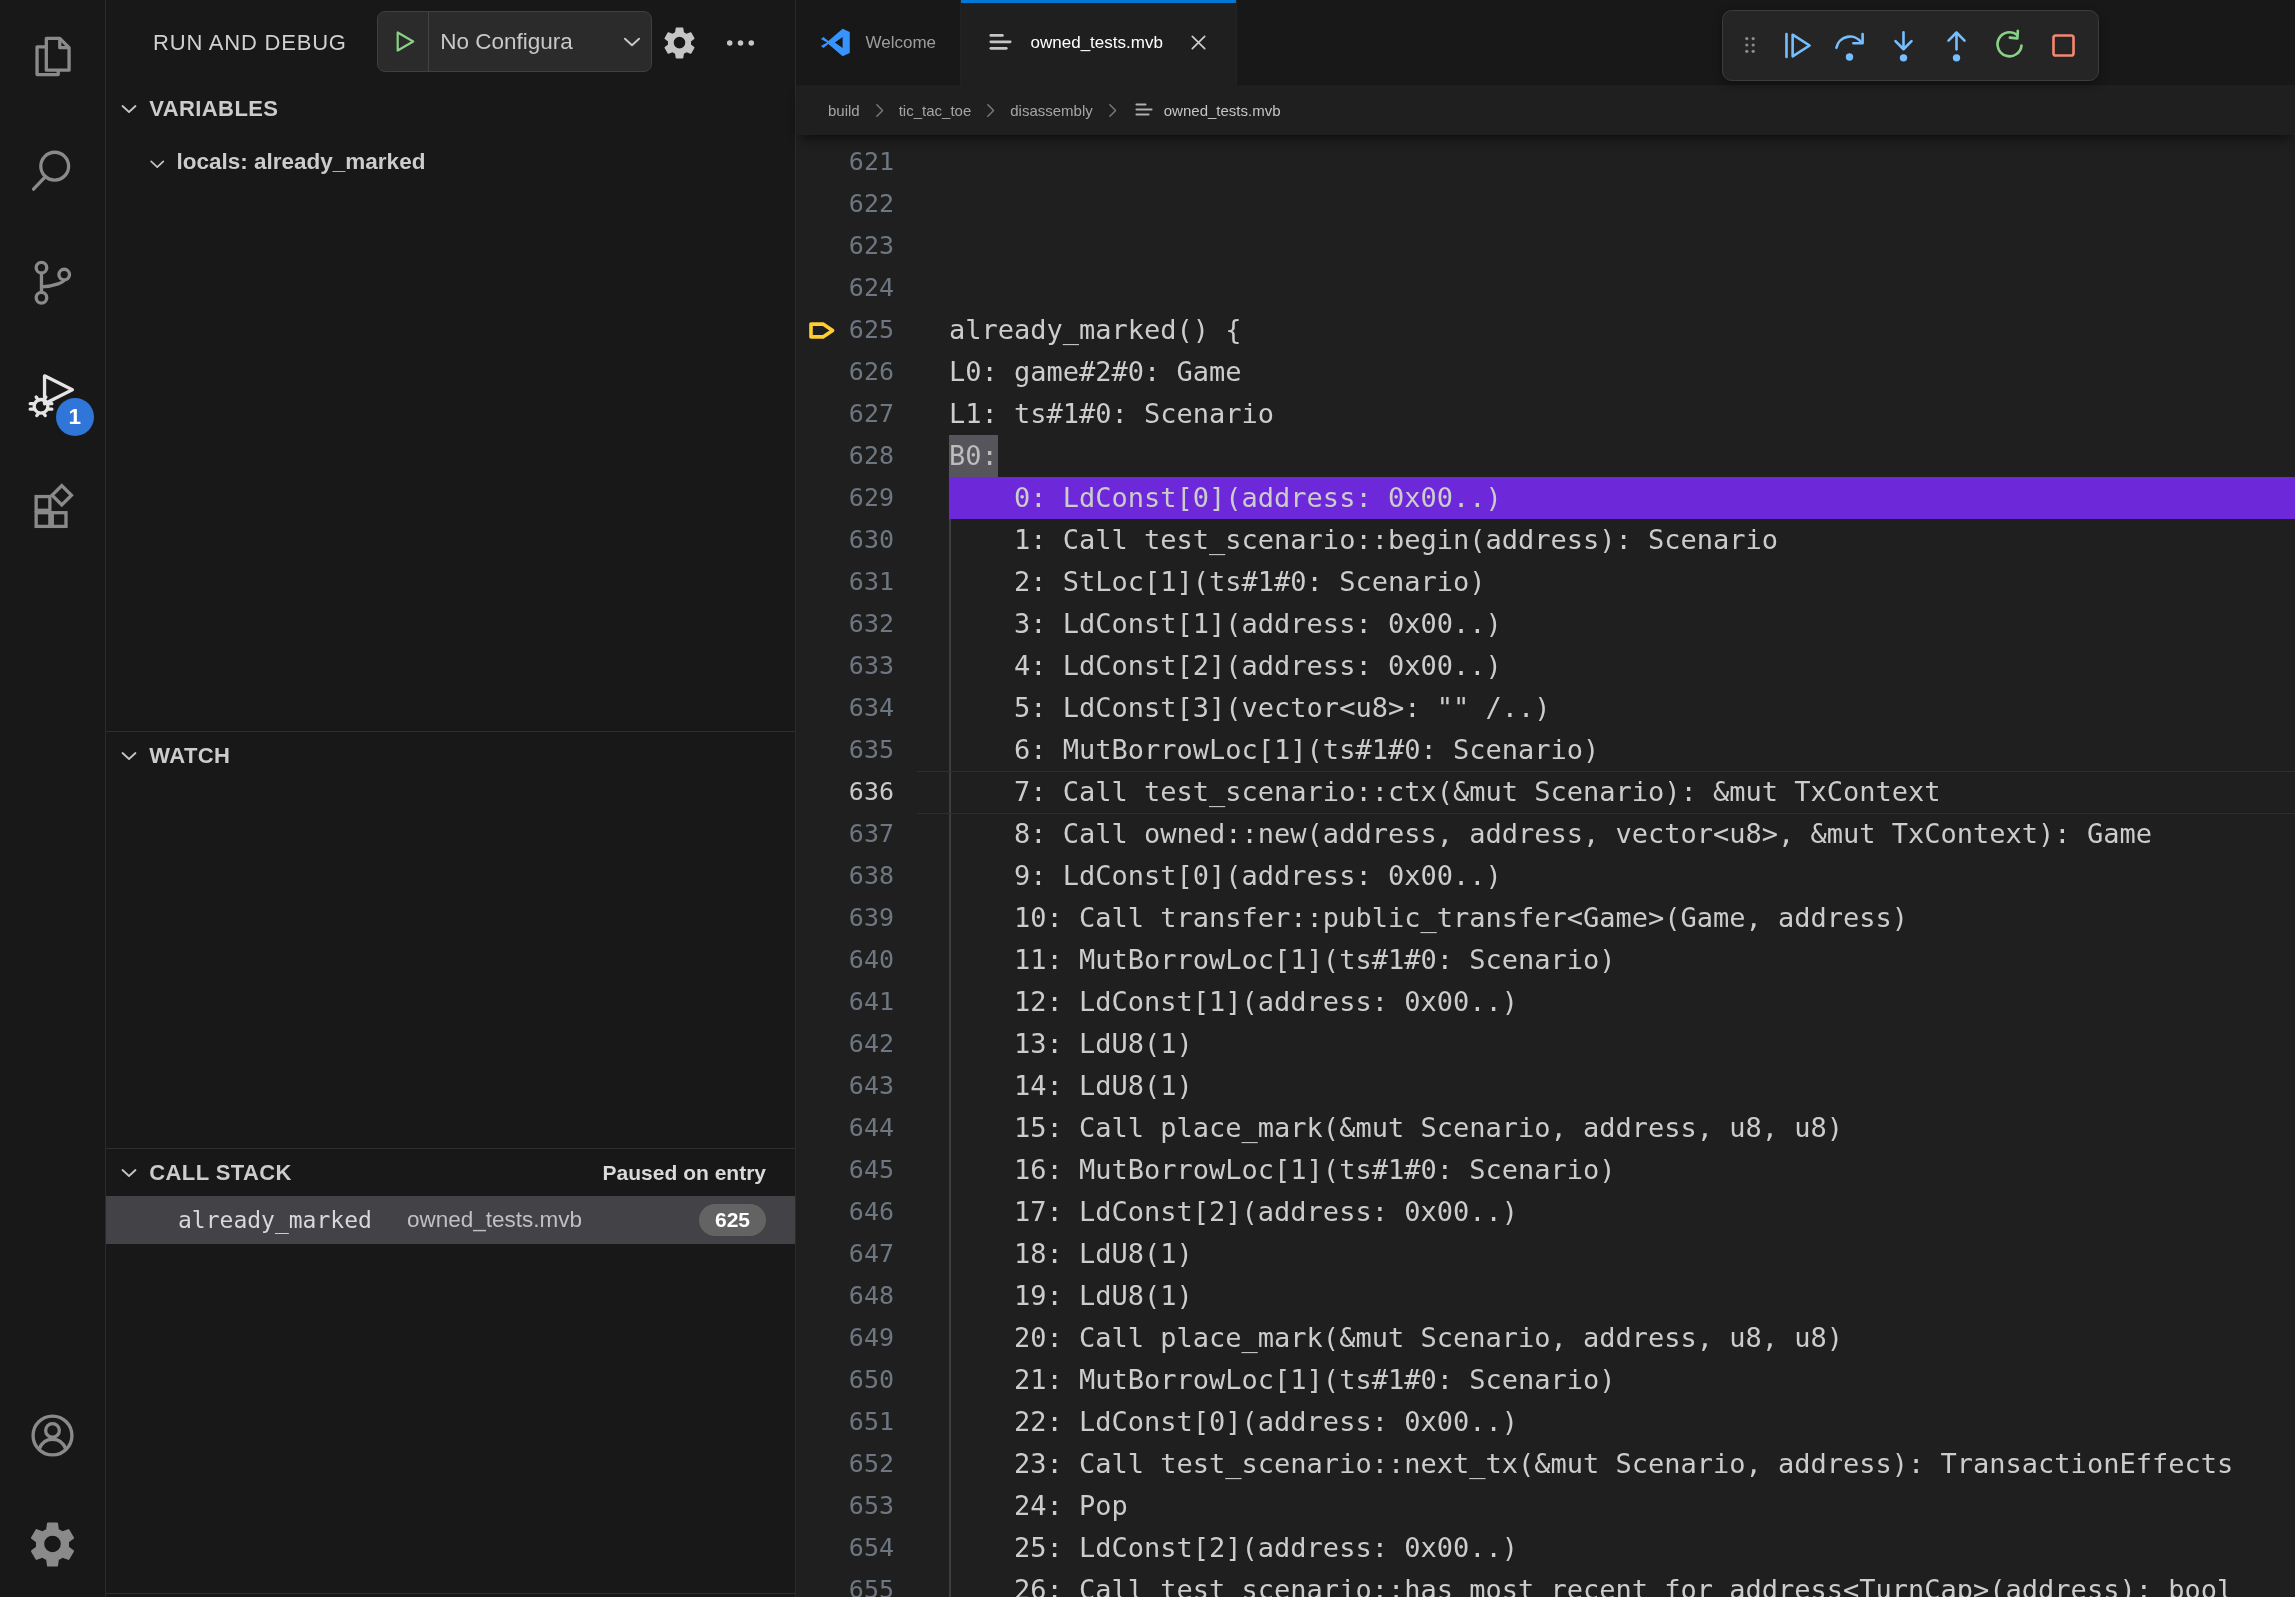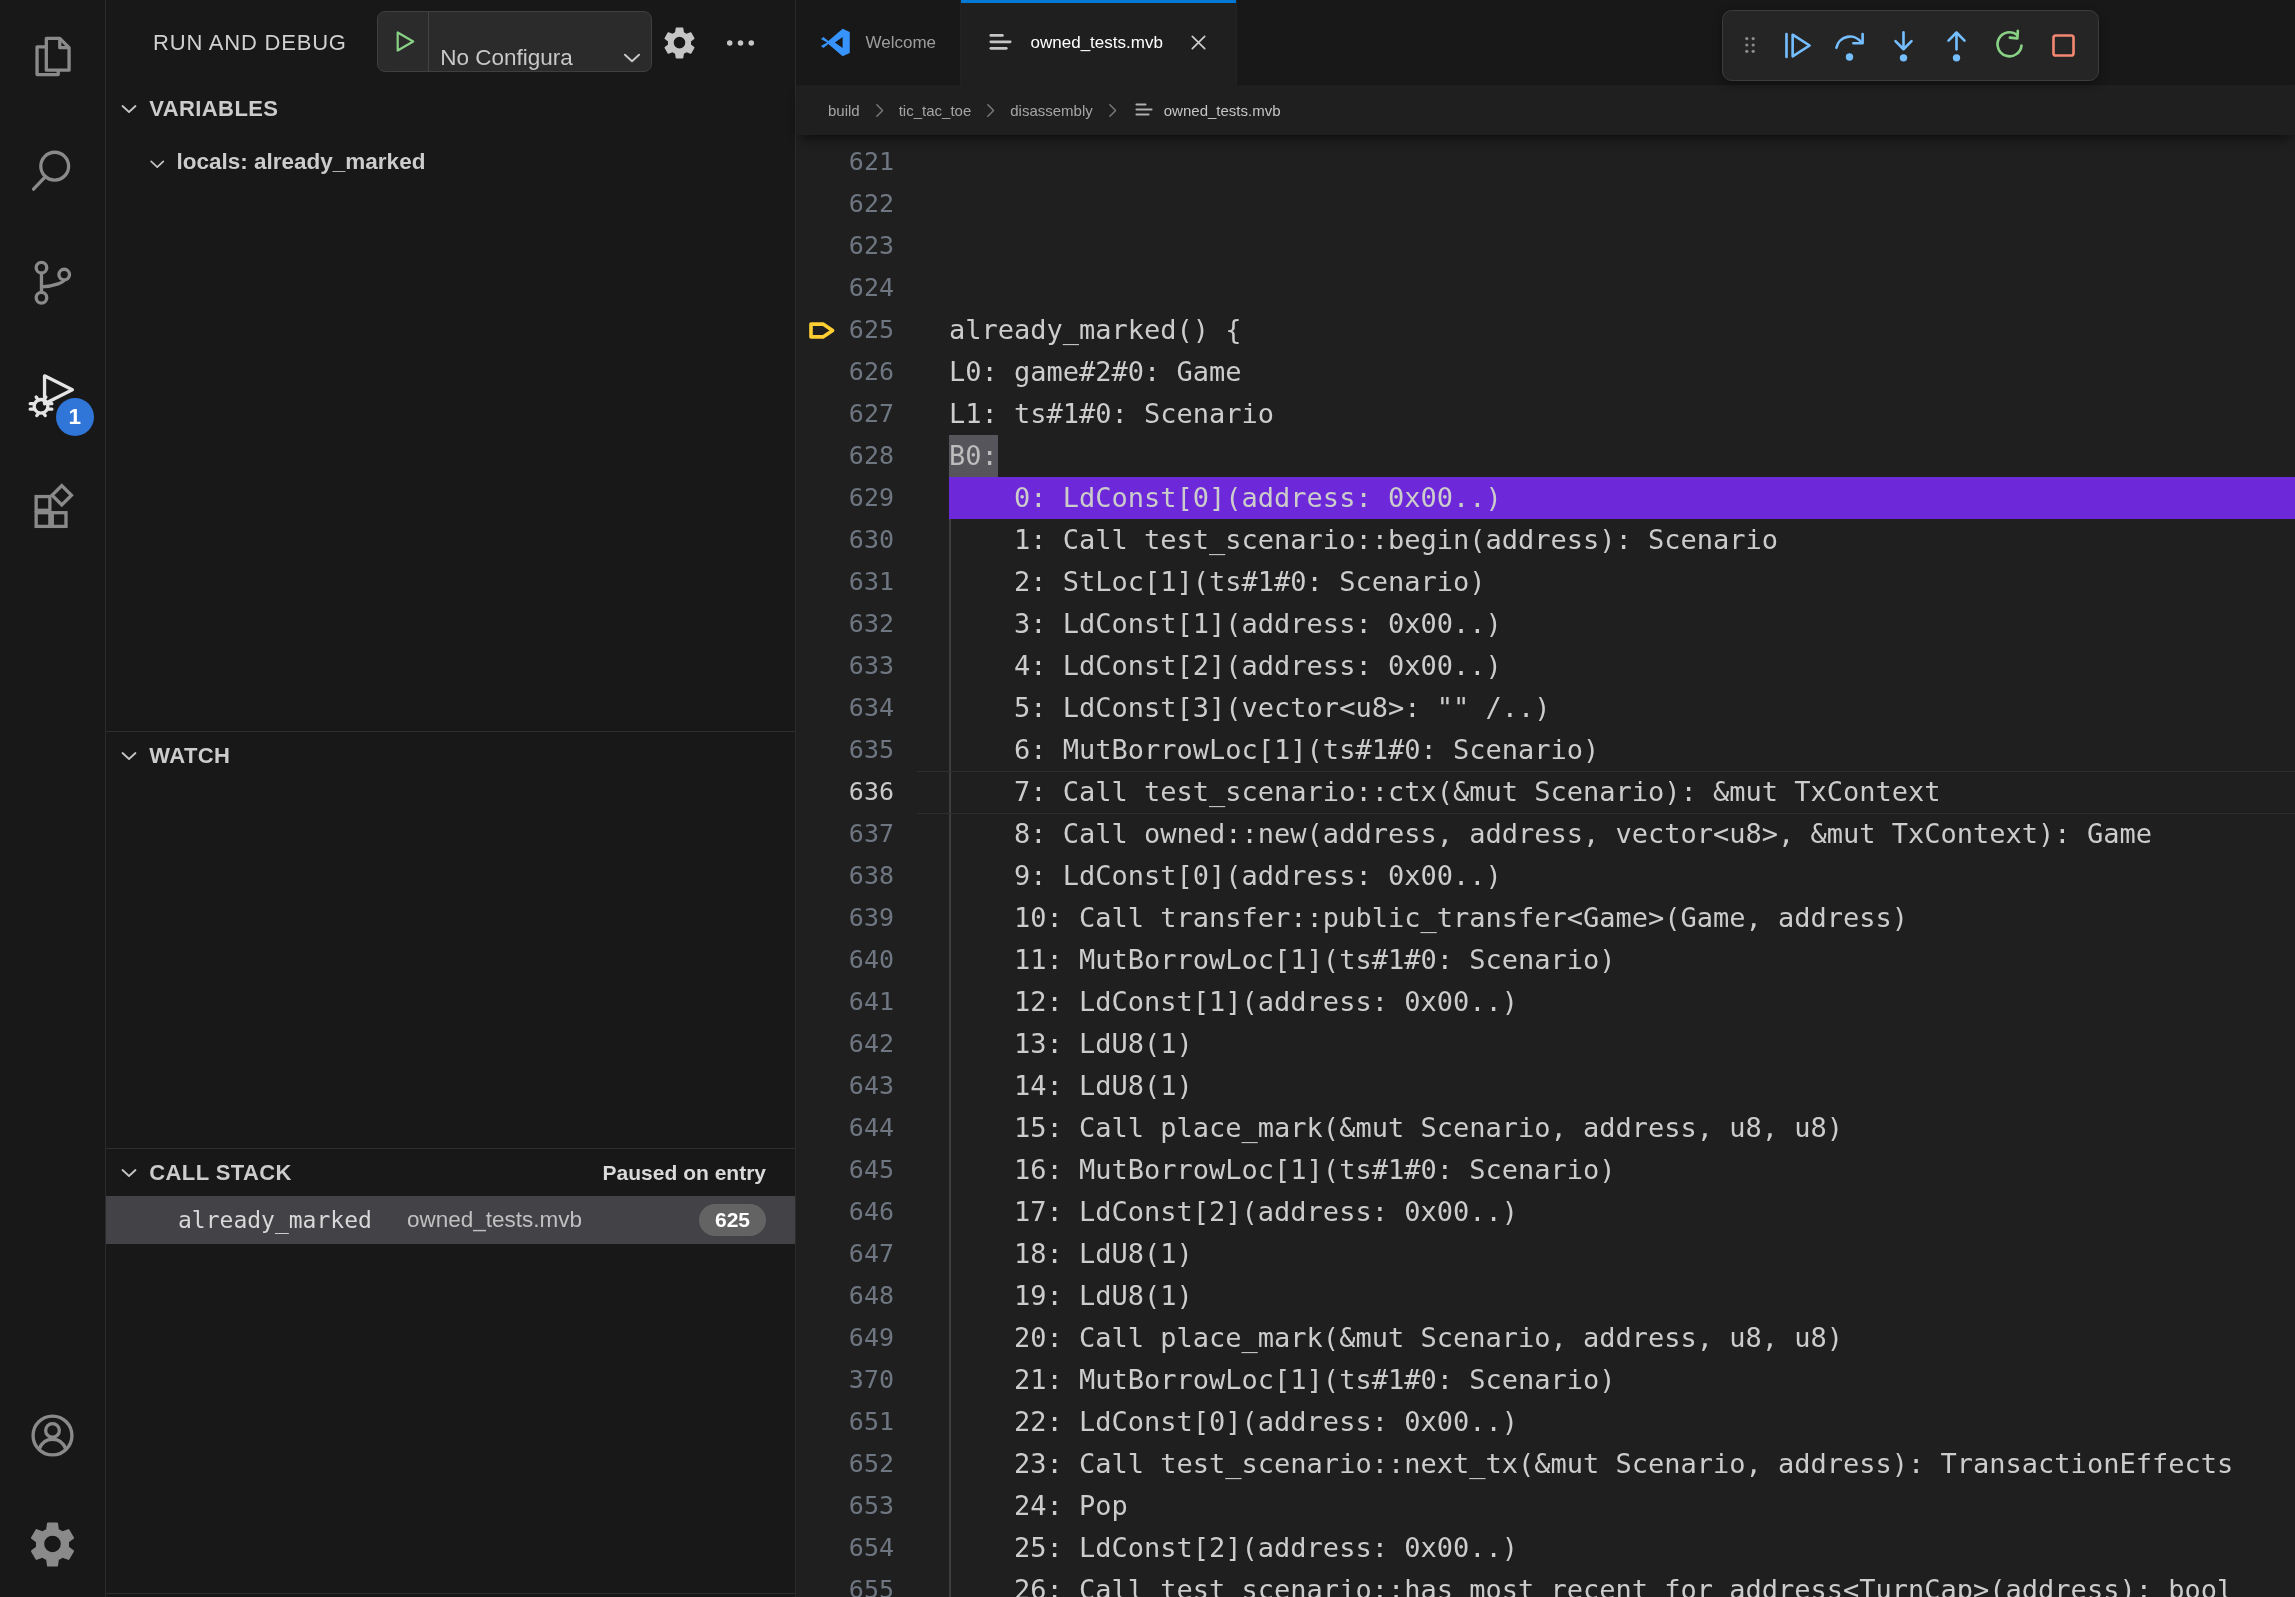--- a/index.html
+++ b/index.html
@@ -35,21 +35,21 @@
     display: flex; flex-direction: column;
   }
   .panel-top { height: 85px; flex: none; position: relative; }
   .panel-title {
     position: absolute; left: 47px; top: 50%; transform: translateY(-50%);
     font-size: 22px; letter-spacing: 0.8px; color: #d0d0d0; white-space: nowrap;
   }
   .config {
     position: absolute; left: 271px; top: 11.3px; width: 275px; height: 61px;
     background: #2b2b2b; border: 0.8px solid #3f3f3f; border-radius: 8px;
-    display: flex; align-items: flex-end; cursor: pointer;
+    display: flex; align-items: center; cursor: pointer;
   }
   .config .play-wrap { width: 51px; height: 100%; display: flex; align-items: center; justify-content: center; border-right: 0.8px solid #424242; }
   .config svg.play { width: 31px; height: 31px; color: #89d185; }
   .config .cfg-label { flex: 1; padding-left: 11.3px; font-size: 22.5px; color: #c8c8c8; white-space: nowrap; overflow: hidden; }
   .config svg.chev { width: 26px; height: 26px; color: #c8c8c8; margin-right: 6.4px; flex: none; }
   .panel-gear, .panel-dots {
     position: absolute; top: 50%; transform: translateY(-50%);
     width: 37px; height: 37px; color: #c5c5c5; cursor: pointer;
   }
   .panel-gear { left: 555px; }
@@ -572,21 +572,21 @@
     <div class="lnum">648</div>
     <div class="lcontent">    23: Call test_scenario::next_tx(&amp;mut Scenario, address): TransactionEffects</div>
   </div>
           <div class="line k-instr guided">
     
     <div class="lnum">649</div>
     <div class="lcontent">    24: Pop</div>
   </div>
           <div class="line k-instr guided">
     
-    <div class="lnum">370</div>
+    <div class="lnum">650</div>
     <div class="lcontent">    25: LdConst[2](address: 0x00..)</div>
   </div>
           <div class="line k-instr guided">
     
     <div class="lnum">651</div>
     <div class="lcontent">    26: Call test_scenario::has_most_recent_for_address&lt;TurnCap&gt;(address): bool</div>
   </div>
           <div class="line k-instr guided">
     
     <div class="lnum">652</div>

